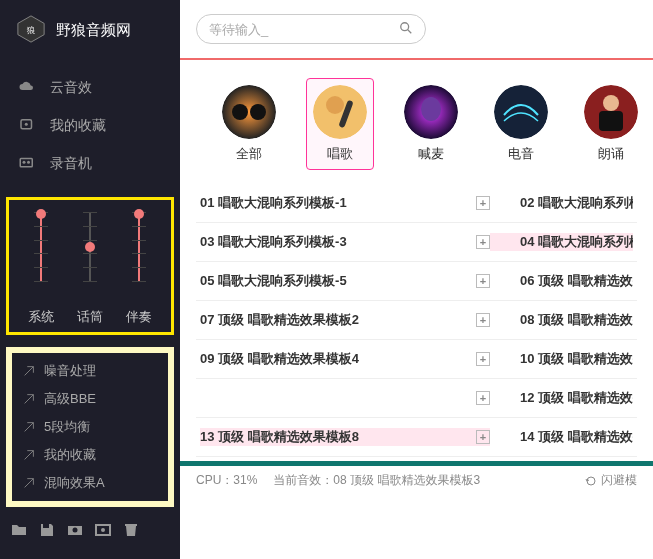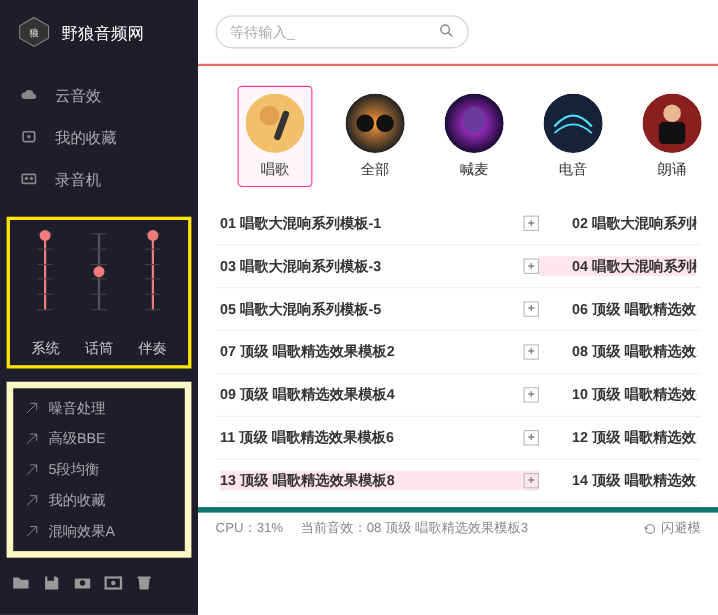--- a/index.html
+++ b/index.html
@@ -197,42 +197,42 @@
             <circle cx="6.5" cy="6.5" r="4.5" fill="none" stroke="#888" stroke-width="1.5"></circle>
             <path stroke="#888" stroke-width="1.5" d="M10 10l4 4"></path>
           </svg></span>
     </div>
   </div>
 
   <div class="cats">
     <span class="arrow"><svg viewBox="0 0 14 20">
           <path d="M11 2L3 10l8 8" fill="none" stroke="#222" stroke-width="3"></path>
         </svg></span>
-    <div class="cat sel">
-      <div class="circ"><svg viewBox="0 0 54 54">
-            <circle cx="27" cy="27" r="27" fill="#f2c06b"></circle>
-            <circle cx="22" cy="20" r="9" fill="#e0a050"></circle>
-            <rect x="30" y="15" width="6" height="28" rx="3" fill="#333" transform="rotate(20 33 29)"></rect>
-          </svg></div>
-      <span class="cat-label">唱歌</span>
-    </div>
     <div class="cat">
       <div class="circ"><svg viewBox="0 0 54 54">
             <defs>
               <radialGradient id="g1">
                 <stop offset="0" stop-color="#ff9a3c"></stop>
                 <stop offset="1" stop-color="#222"></stop>
               </radialGradient>
             </defs>
             <circle cx="27" cy="27" r="27" fill="url(#g1)"></circle>
             <circle cx="18" cy="27" r="8" fill="#111"></circle>
             <circle cx="36" cy="27" r="8" fill="#111"></circle>
           </svg></div>
       <span class="cat-label">全部</span>
     </div>
+    <div class="cat sel">
+      <div class="circ"><svg viewBox="0 0 54 54">
+            <circle cx="27" cy="27" r="27" fill="#f2c06b"></circle>
+            <circle cx="22" cy="20" r="9" fill="#e0a050"></circle>
+            <rect x="30" y="15" width="6" height="28" rx="3" fill="#333" transform="rotate(20 33 29)"></rect>
+          </svg></div>
+      <span class="cat-label">唱歌</span>
+    </div>
     <div class="cat">
       <div class="circ"><svg viewBox="0 0 54 54">
             <defs>
               <radialGradient id="g3">
                 <stop offset="0" stop-color="#d63aff"></stop>
                 <stop offset="1" stop-color="#1a0a33"></stop>
               </radialGradient>
             </defs>
             <circle cx="27" cy="27" r="27" fill="url(#g3)"></circle>
             <ellipse cx="27" cy="24" rx="10" ry="12" fill="#6b3a9e"></ellipse>
@@ -304,21 +304,20 @@
           <span>09 顶级 唱歌精选效果模板4</span>
           <span style="flex:1"></span>
           <span class="plus">+</span>
         </div>
       <div class="cell cell-r">
           <span>10 顶级 唱歌精选效果</span>
         </div>
     </div>
     <div class="row">
       <div class="cell cell-l">
-          <span>11 顶级 唱歌精选效果模板6</span>
           <span style="flex:1"></span>
           <span class="plus">+</span>
         </div>
       <div class="cell cell-r">
           <span>12 顶级 唱歌精选效果</span>
         </div>
     </div>
     <div class="row row13">
       <div class="cell cell-l" style="background:#ffe6ee">
           <span>13 顶级 唱歌精选效果模板8</span>

